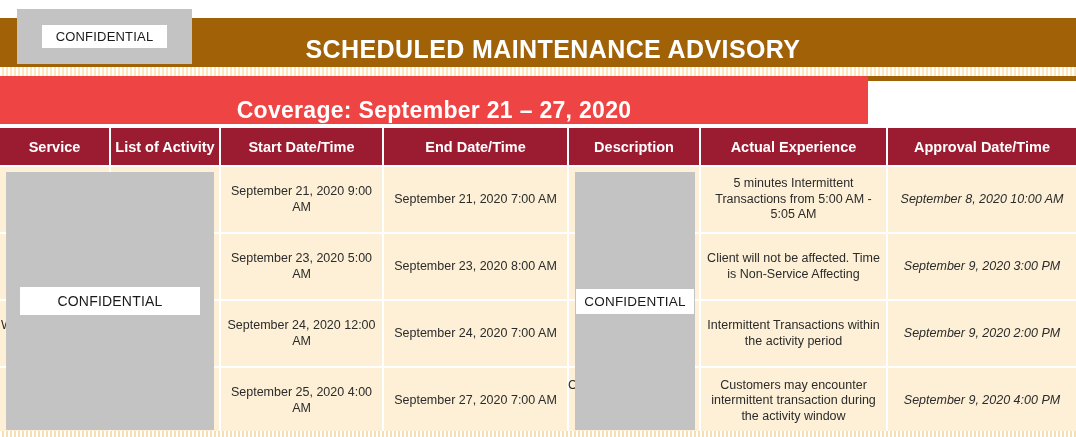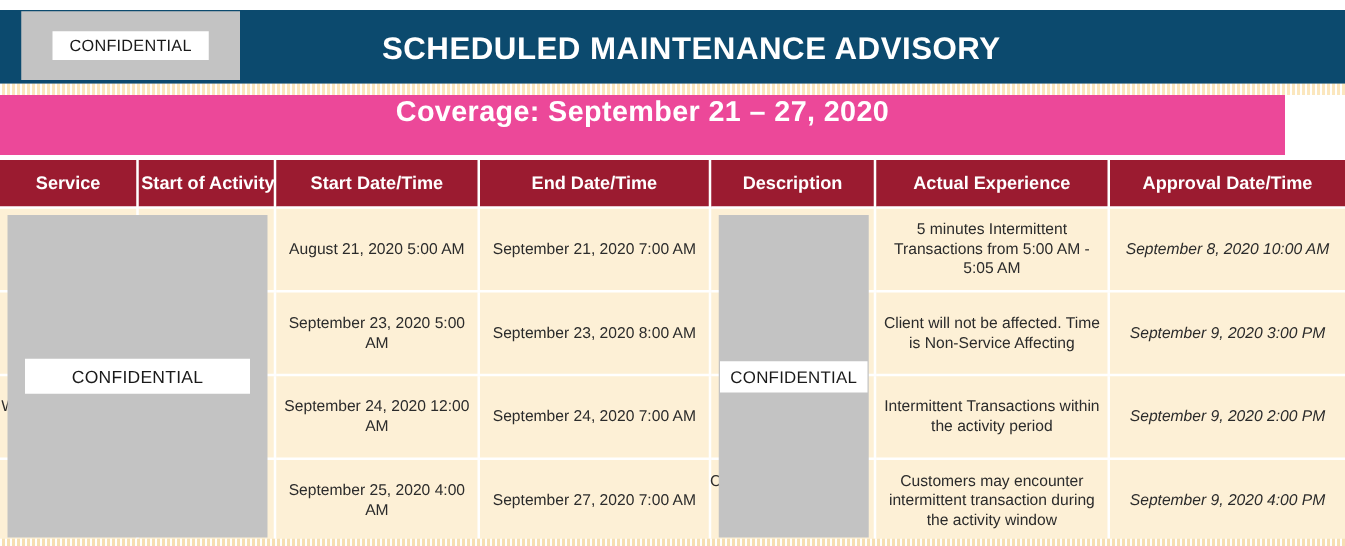--- a/index.html
+++ b/index.html
@@ -16,24 +16,24 @@
     position: relative;
     width: 1076px;
     height: 437px;
     background: #ffffff;
   }
 
   
   .title-band {
     position: absolute;
     left: 0;
-    top: 8px;
+    top: 18px;
     width: 1076px;
     height: 63px;
-    background: #0c4a6e;
+    background: #a16207;
     display: flex;
     align-items: center;
     justify-content: center;
   }
 
   .title-text {
     color: #ffffff;
     font-size: 25px;
     font-weight: bold;
     letter-spacing: 0.4px;
@@ -74,25 +74,25 @@
     background-color: #FBF0D9;
     background-image:
       repeating-linear-gradient(90deg, #ffffff 0px, #ffffff 2px, #FBE7BE 2px, #FBE7BE 4px);
   }
 
   
   .coverage-band {
     position: absolute;
     left: 0;
     top: 76px;
-    width: 1028px;
+    width: 868px;
     height: 48px;
-    background: #ec4899;
+    background: #ef4444;
     display: flex;
-    align-items: flex-start;
+    align-items: flex-end;
     justify-content: center;
   }
 
   .coverage-text {
     color: #ffffff;
     font-size: 23px;
     font-weight: bold;
     letter-spacing: 0.3px;
   }
 
@@ -271,33 +271,33 @@
       <col class="col-activity">
       <col class="col-start">
       <col class="col-end">
       <col class="col-desc">
       <col class="col-actual">
       <col class="col-approval">
     </colgroup>
     <thead>
       <tr>
         <th>Service</th>
-        <th>Start of Activity</th>
+        <th>List of Activity</th>
         <th>Start Date/Time</th>
         <th>End Date/Time</th>
         <th>Description</th>
         <th>Actual Experience</th>
         <th>Approval Date/Time</th>
       </tr>
     </thead>
     <tbody>
       <tr>
         <td></td>
         <td></td>
-        <td>August 21, 2020 5:00 AM</td>
+        <td>September 21, 2020 9:00 AM</td>
         <td>September 21, 2020 7:00 AM</td>
         <td></td>
         <td>5 minutes Intermittent Transactions from 5:00 AM - 5:05 AM</td>
         <td>September 8, 2020 10:00 AM</td>
       </tr>
       <tr>
         <td></td>
         <td></td>
         <td>September 23, 2020 5:00 AM</td>
         <td>September 23, 2020 8:00 AM</td>

